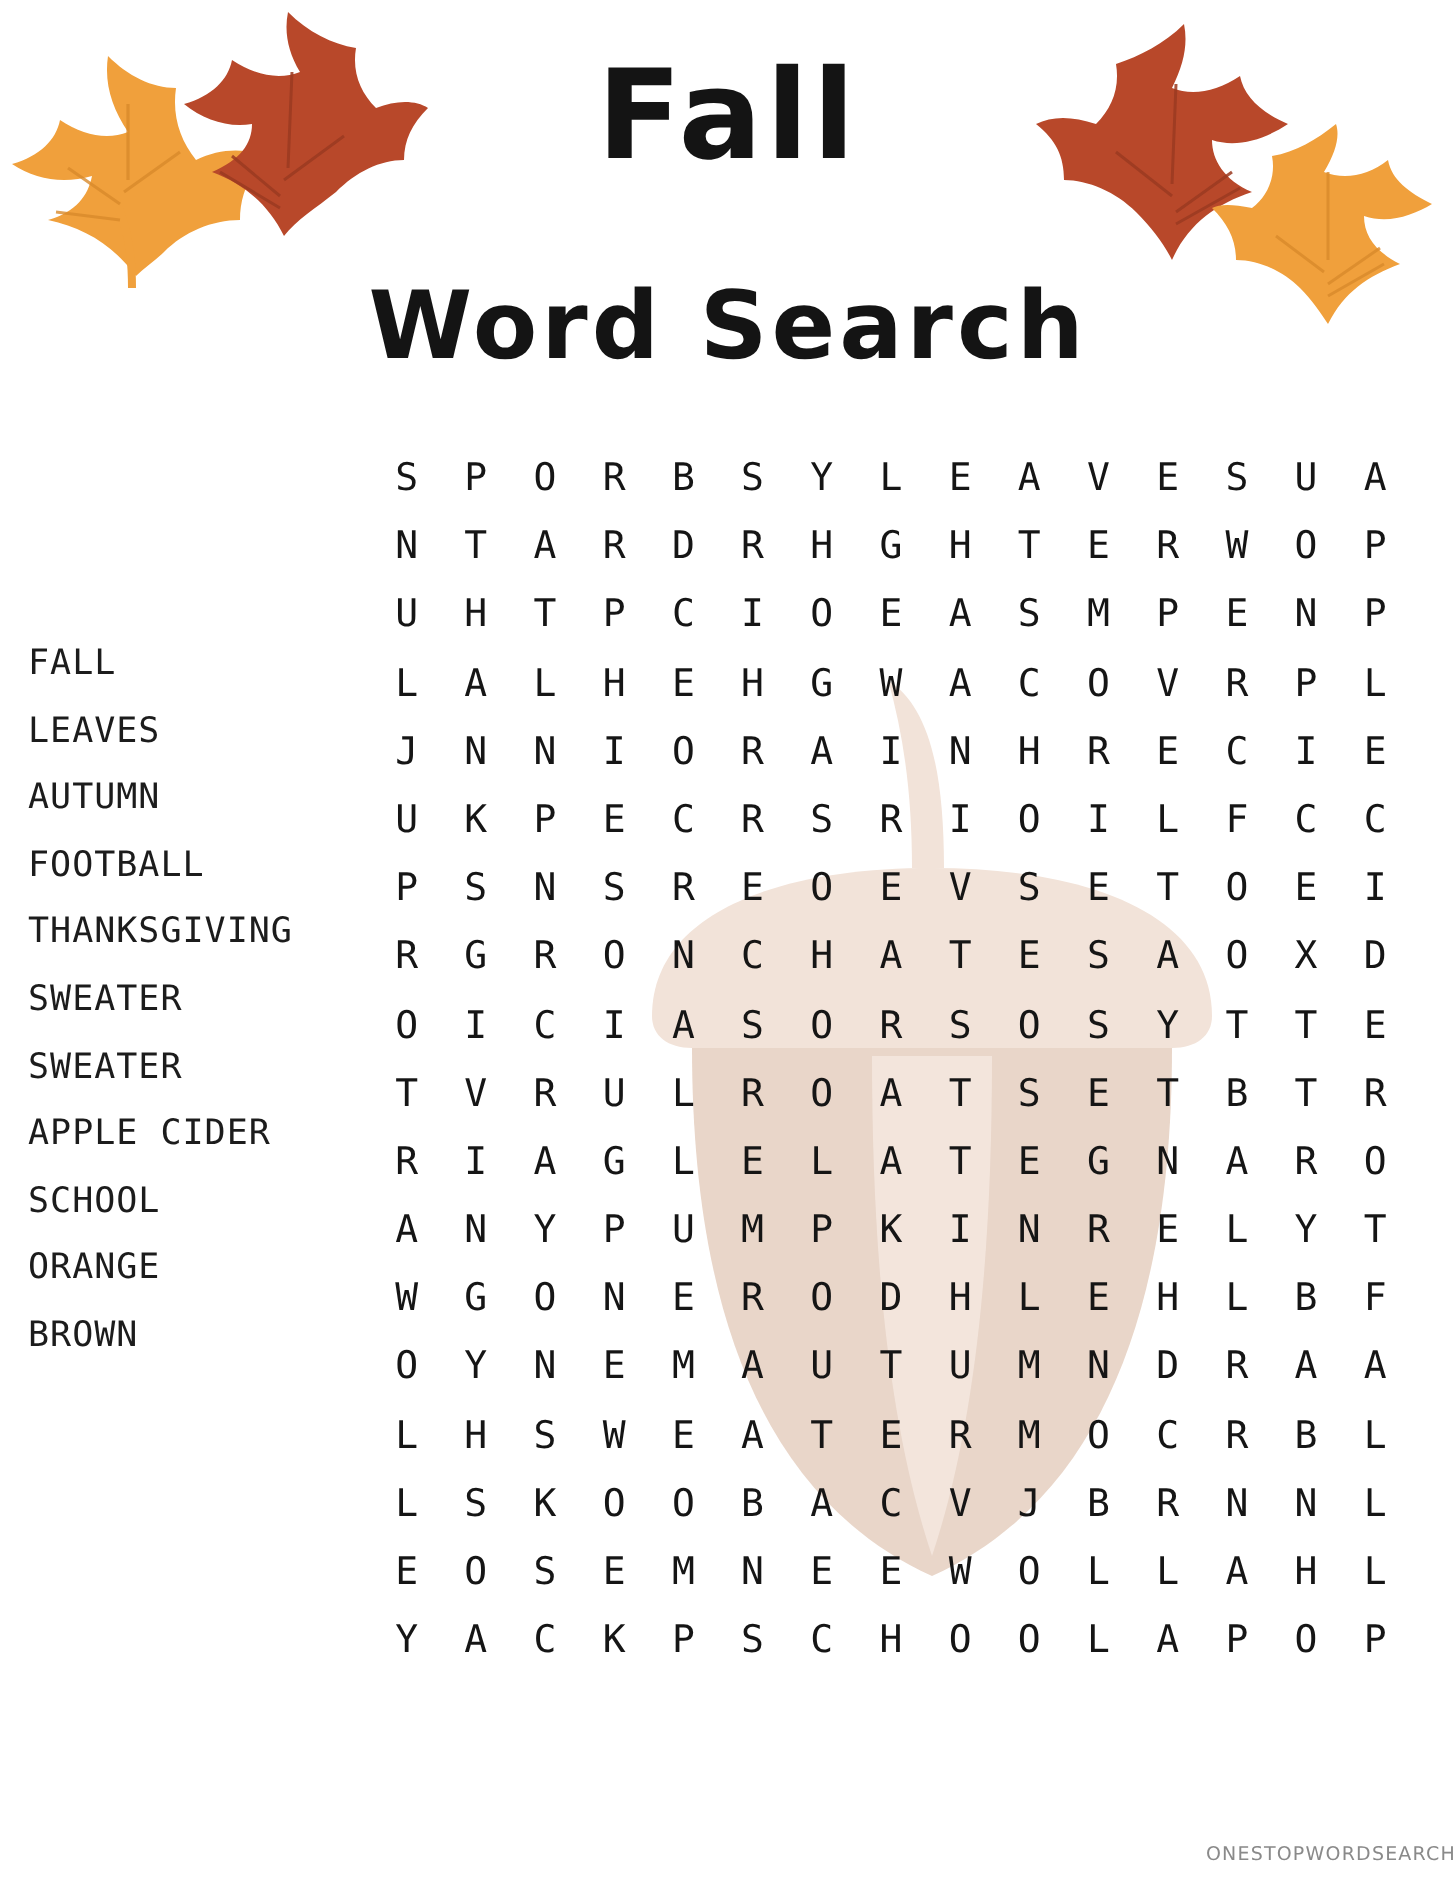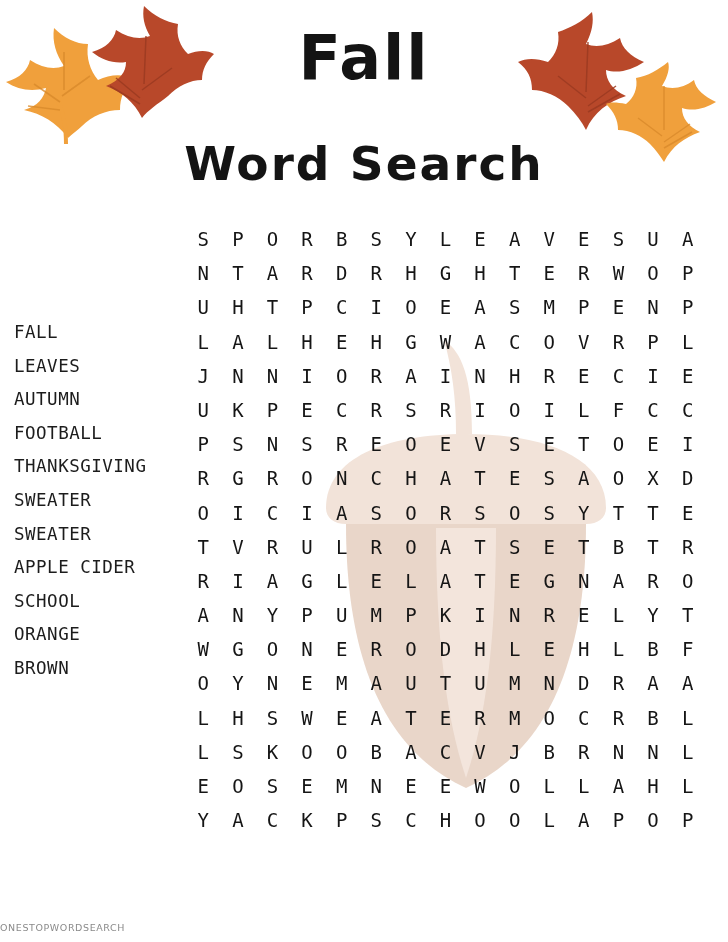--- a/index.html
+++ b/index.html
@@ -98,21 +98,21 @@
     color: #151515;
     line-height: 34.2px;
   }
 
   
   .footer {
     position: absolute;
     left: 0;
     top: 922px;
     width: 728px;
-    text-align: left;
+    text-align: right;
     font-family: "DejaVu Sans", sans-serif;
     font-size: 9.5px;
     letter-spacing: 0.6px;
     color: #8a8a8a;
     z-index: 5;
   }
 </style>
 </head>
 <body>
 

